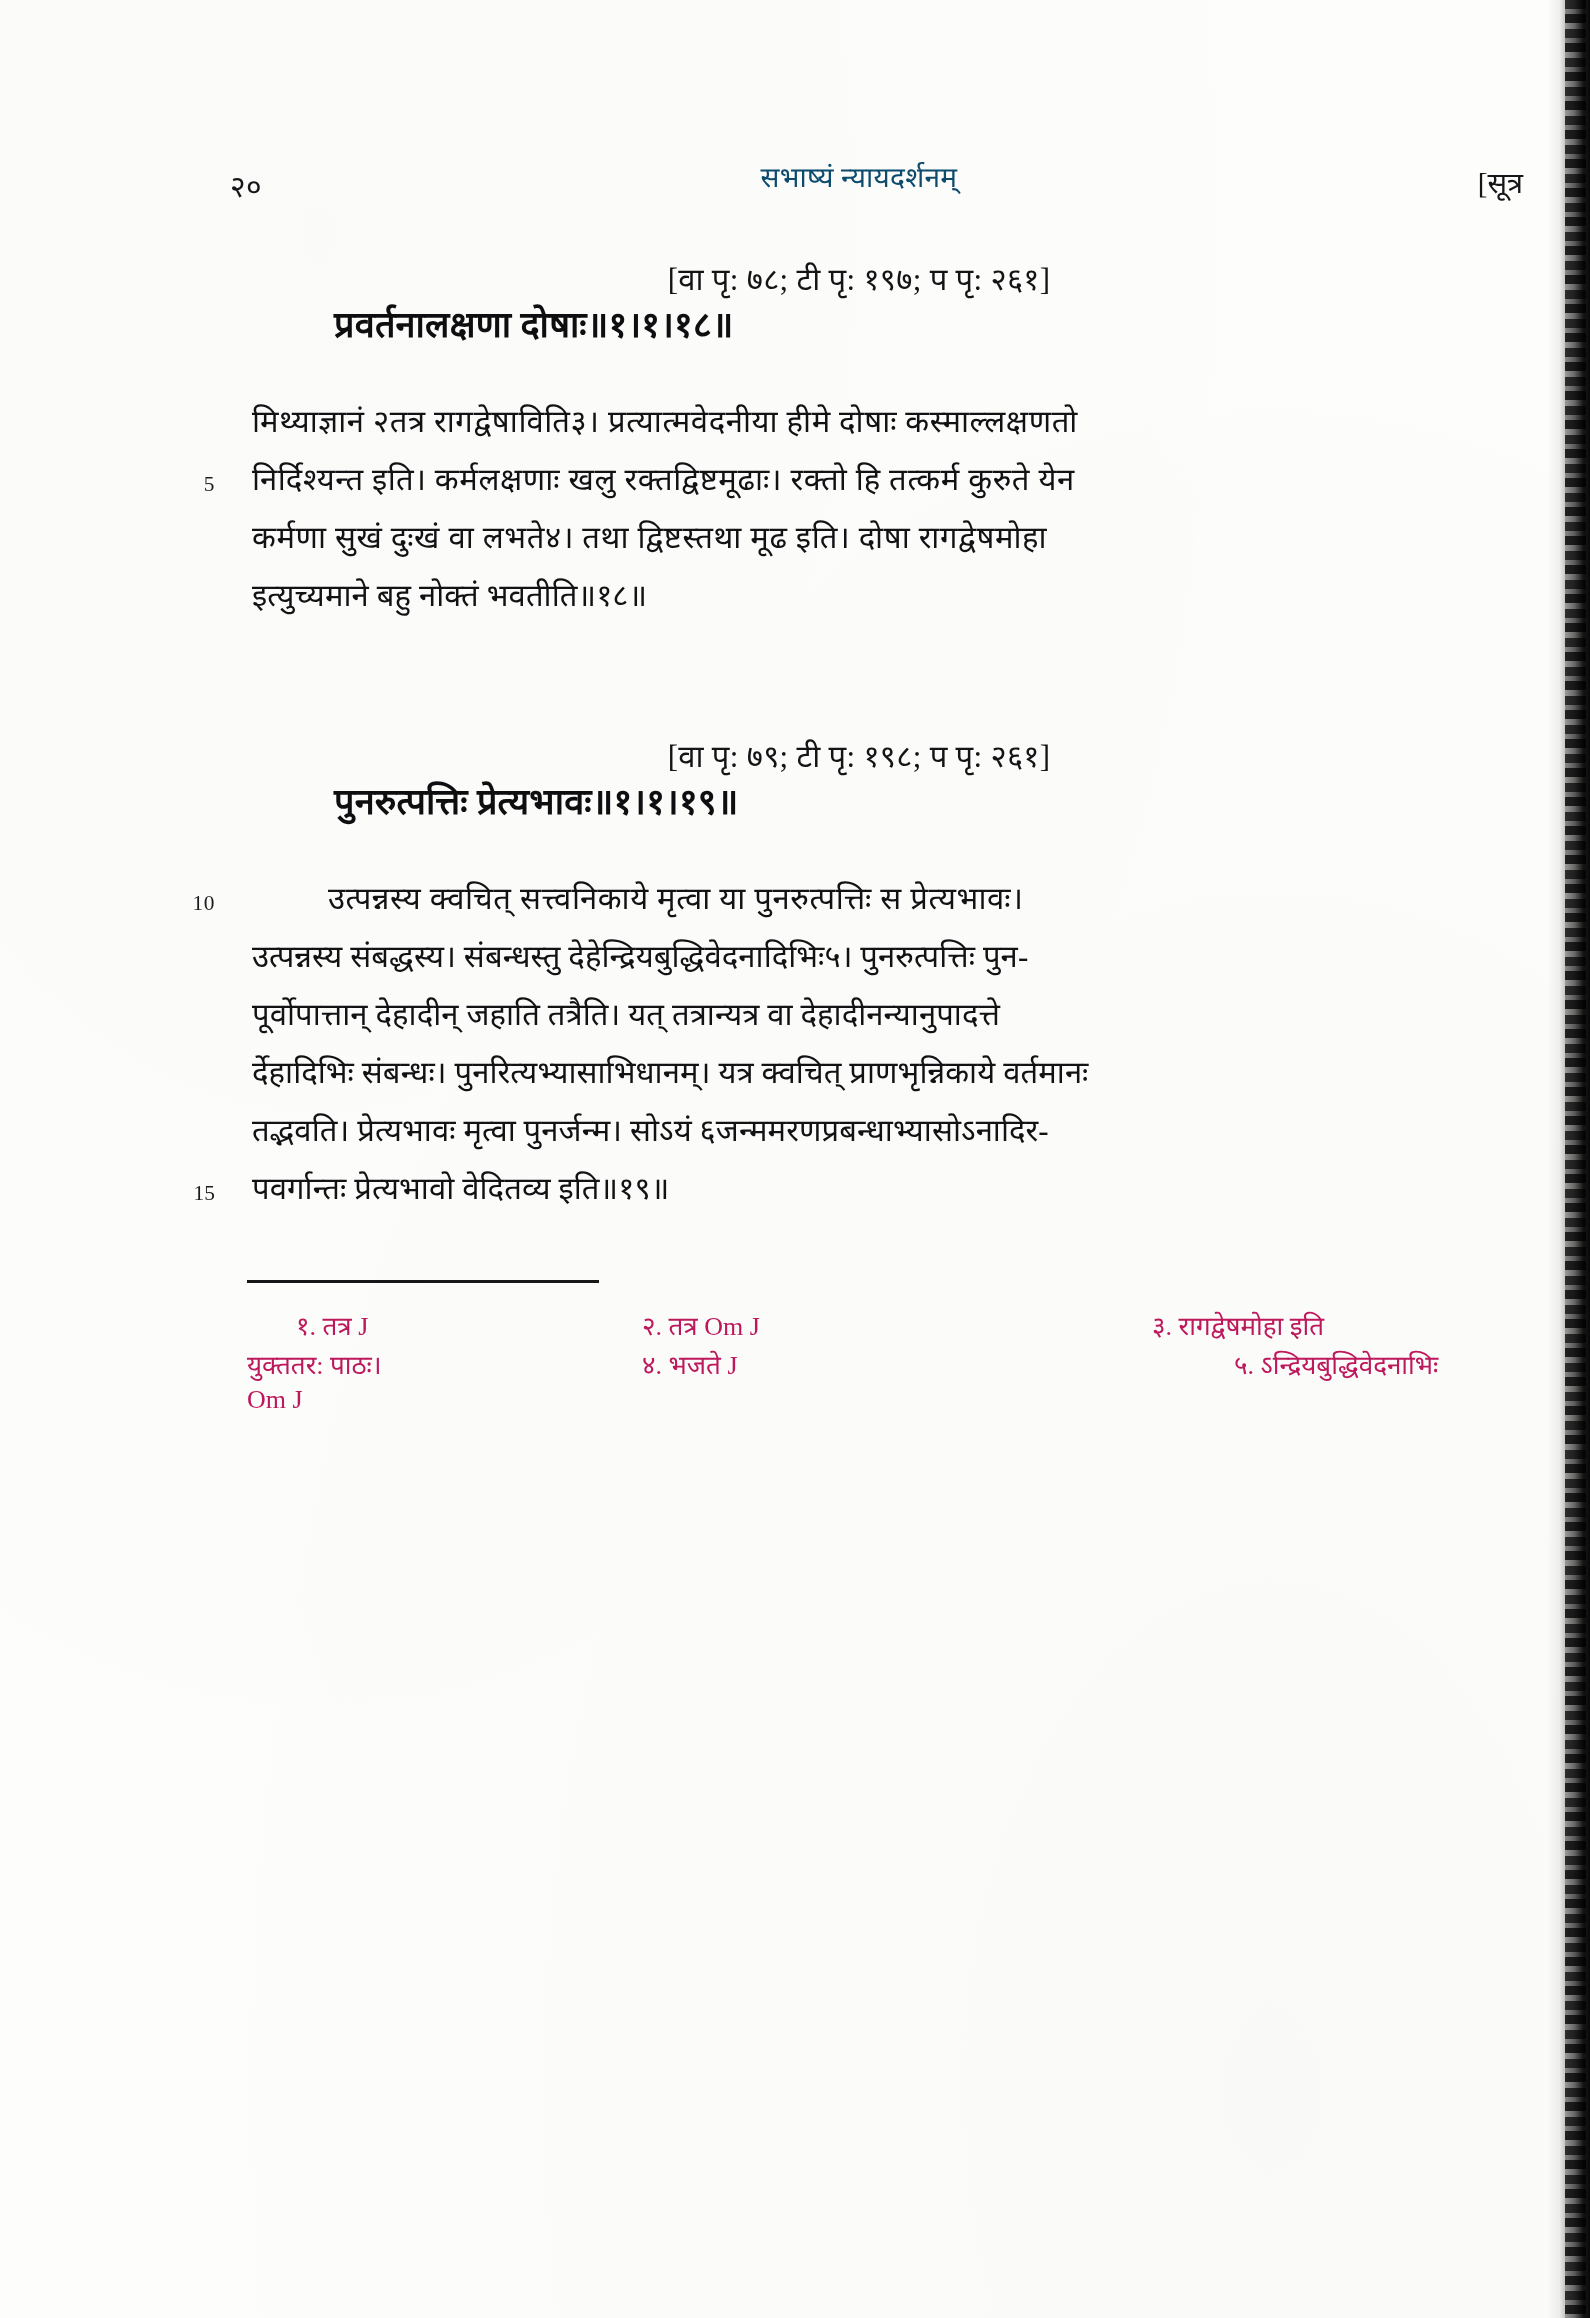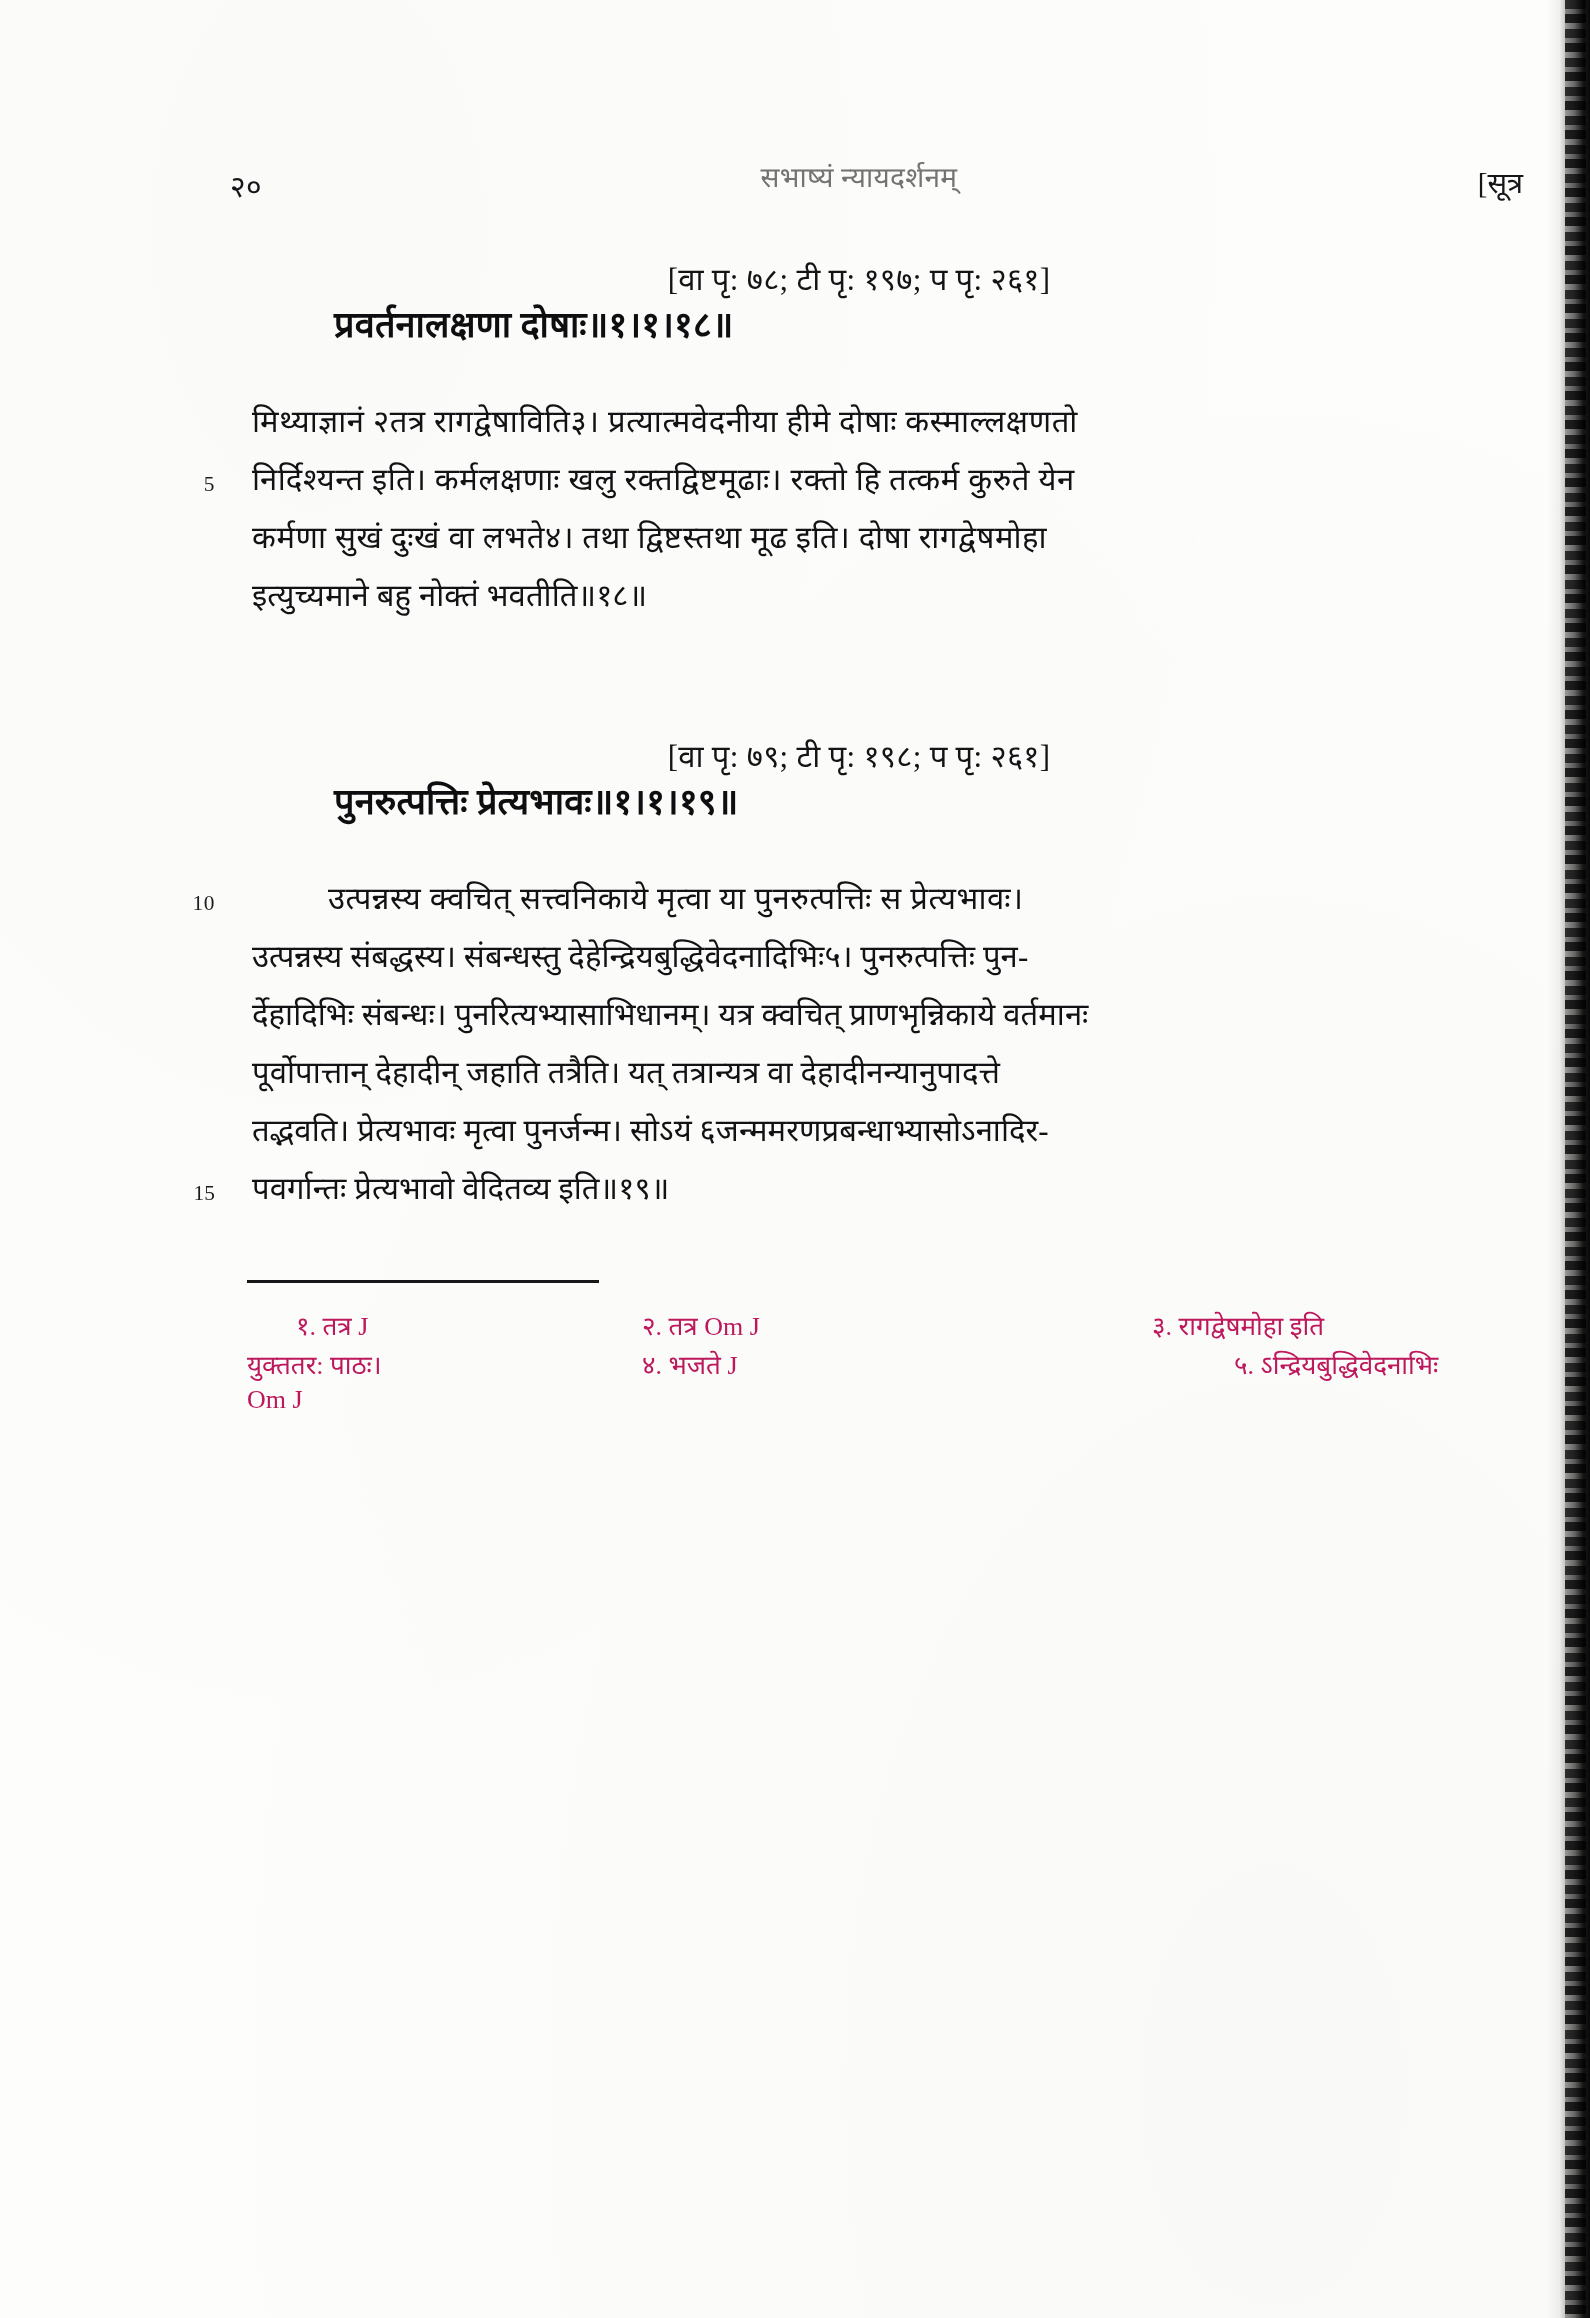--- a/index.html
+++ b/index.html
@@ -74,21 +74,21 @@
     color: #16161a;
     letter-spacing: 0.3px;
   }
   .running-title {
     position: absolute;
     left: 0;
     right: 0;
     top: 6.3px;
     text-align: center;
     font-size: 28px;
-    color: #737373;
+    color: #0c4a6e;
     letter-spacing: 0.3px;
   }
   .header-right {
     position: absolute;
     right: -57px;
     top: 11.3px;
     font-size: 29px;
     color: #16161a;
   }
   .ref-line {
@@ -209,25 +209,25 @@
       <div class="body-line indent justify-wide">
         <span class="linenum">10</span>
         <span>उत्पन्नस्य क्वचित् सत्त्वनिकाये मृत्वा या पुनरुत्पत्तिः स प्रेत्यभावः।</span>
       </div>
       <div class="body-line">
         <span class="linenum"></span>
         <span>उत्पन्नस्य संबद्धस्य। संबन्धस्तु देहेन्द्रियबुद्धिवेदनादिभिः५। पुनरुत्पत्तिः पुन-</span>
       </div>
       <div class="body-line">
         <span class="linenum"></span>
+        <span>पूर्वोपात्तान् देहादीन् जहाति तत्रैति। यत् तत्रान्यत्र वा देहादीनन्यानुपादत्ते</span>
+      </div>
+      <div class="body-line">
+        <span class="linenum"></span>
         <span>र्देहादिभिः संबन्धः। पुनरित्यभ्यासाभिधानम्। यत्र क्वचित् प्राणभृन्निकाये वर्तमानः</span>
-      </div>
-      <div class="body-line">
-        <span class="linenum"></span>
-        <span>पूर्वोपात्तान् देहादीन् जहाति तत्रैति। यत् तत्रान्यत्र वा देहादीनन्यानुपादत्ते</span>
       </div>
       <div class="body-line">
         <span class="linenum"></span>
         <span>तद्भवति। प्रेत्यभावः मृत्वा पुनर्जन्म। सोऽयं ६जन्ममरणप्रबन्धाभ्यासोऽनादिर-</span>
       </div>
       <div class="body-line">
         <span class="linenum">15</span>
         <span>पवर्गान्तः प्रेत्यभावो वेदितव्य इति॥१९॥</span>
       </div>
     </div>

